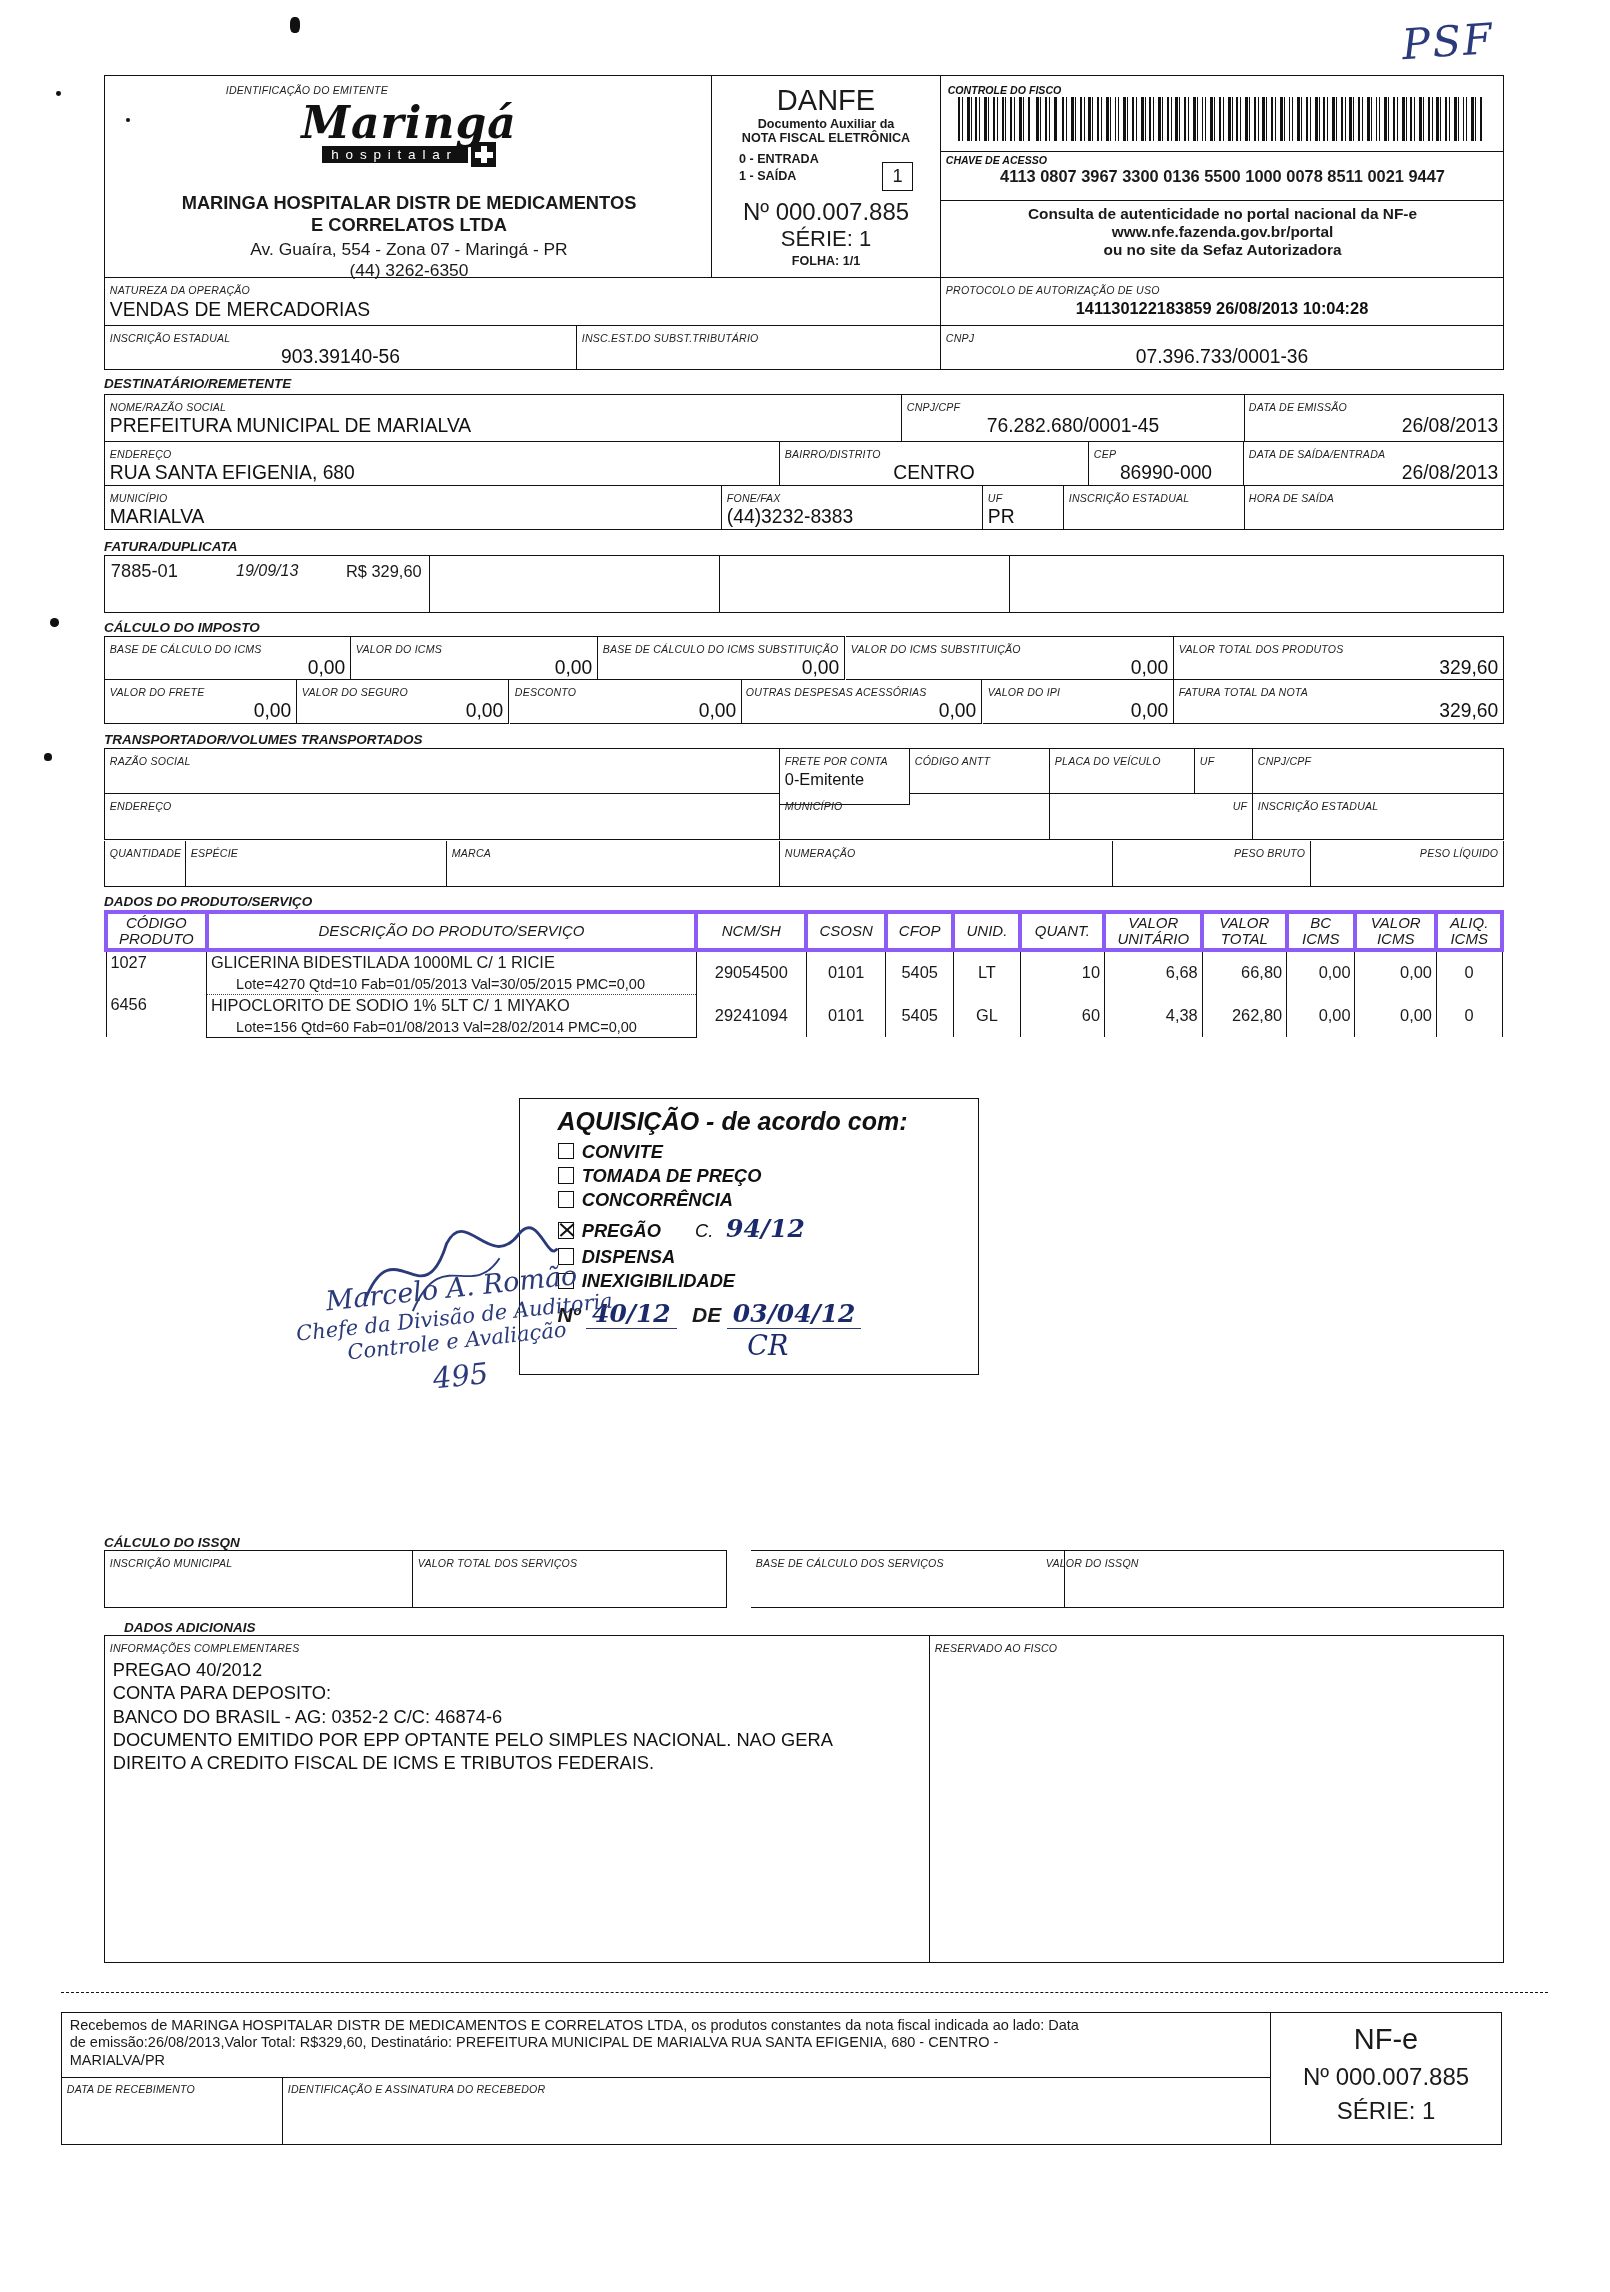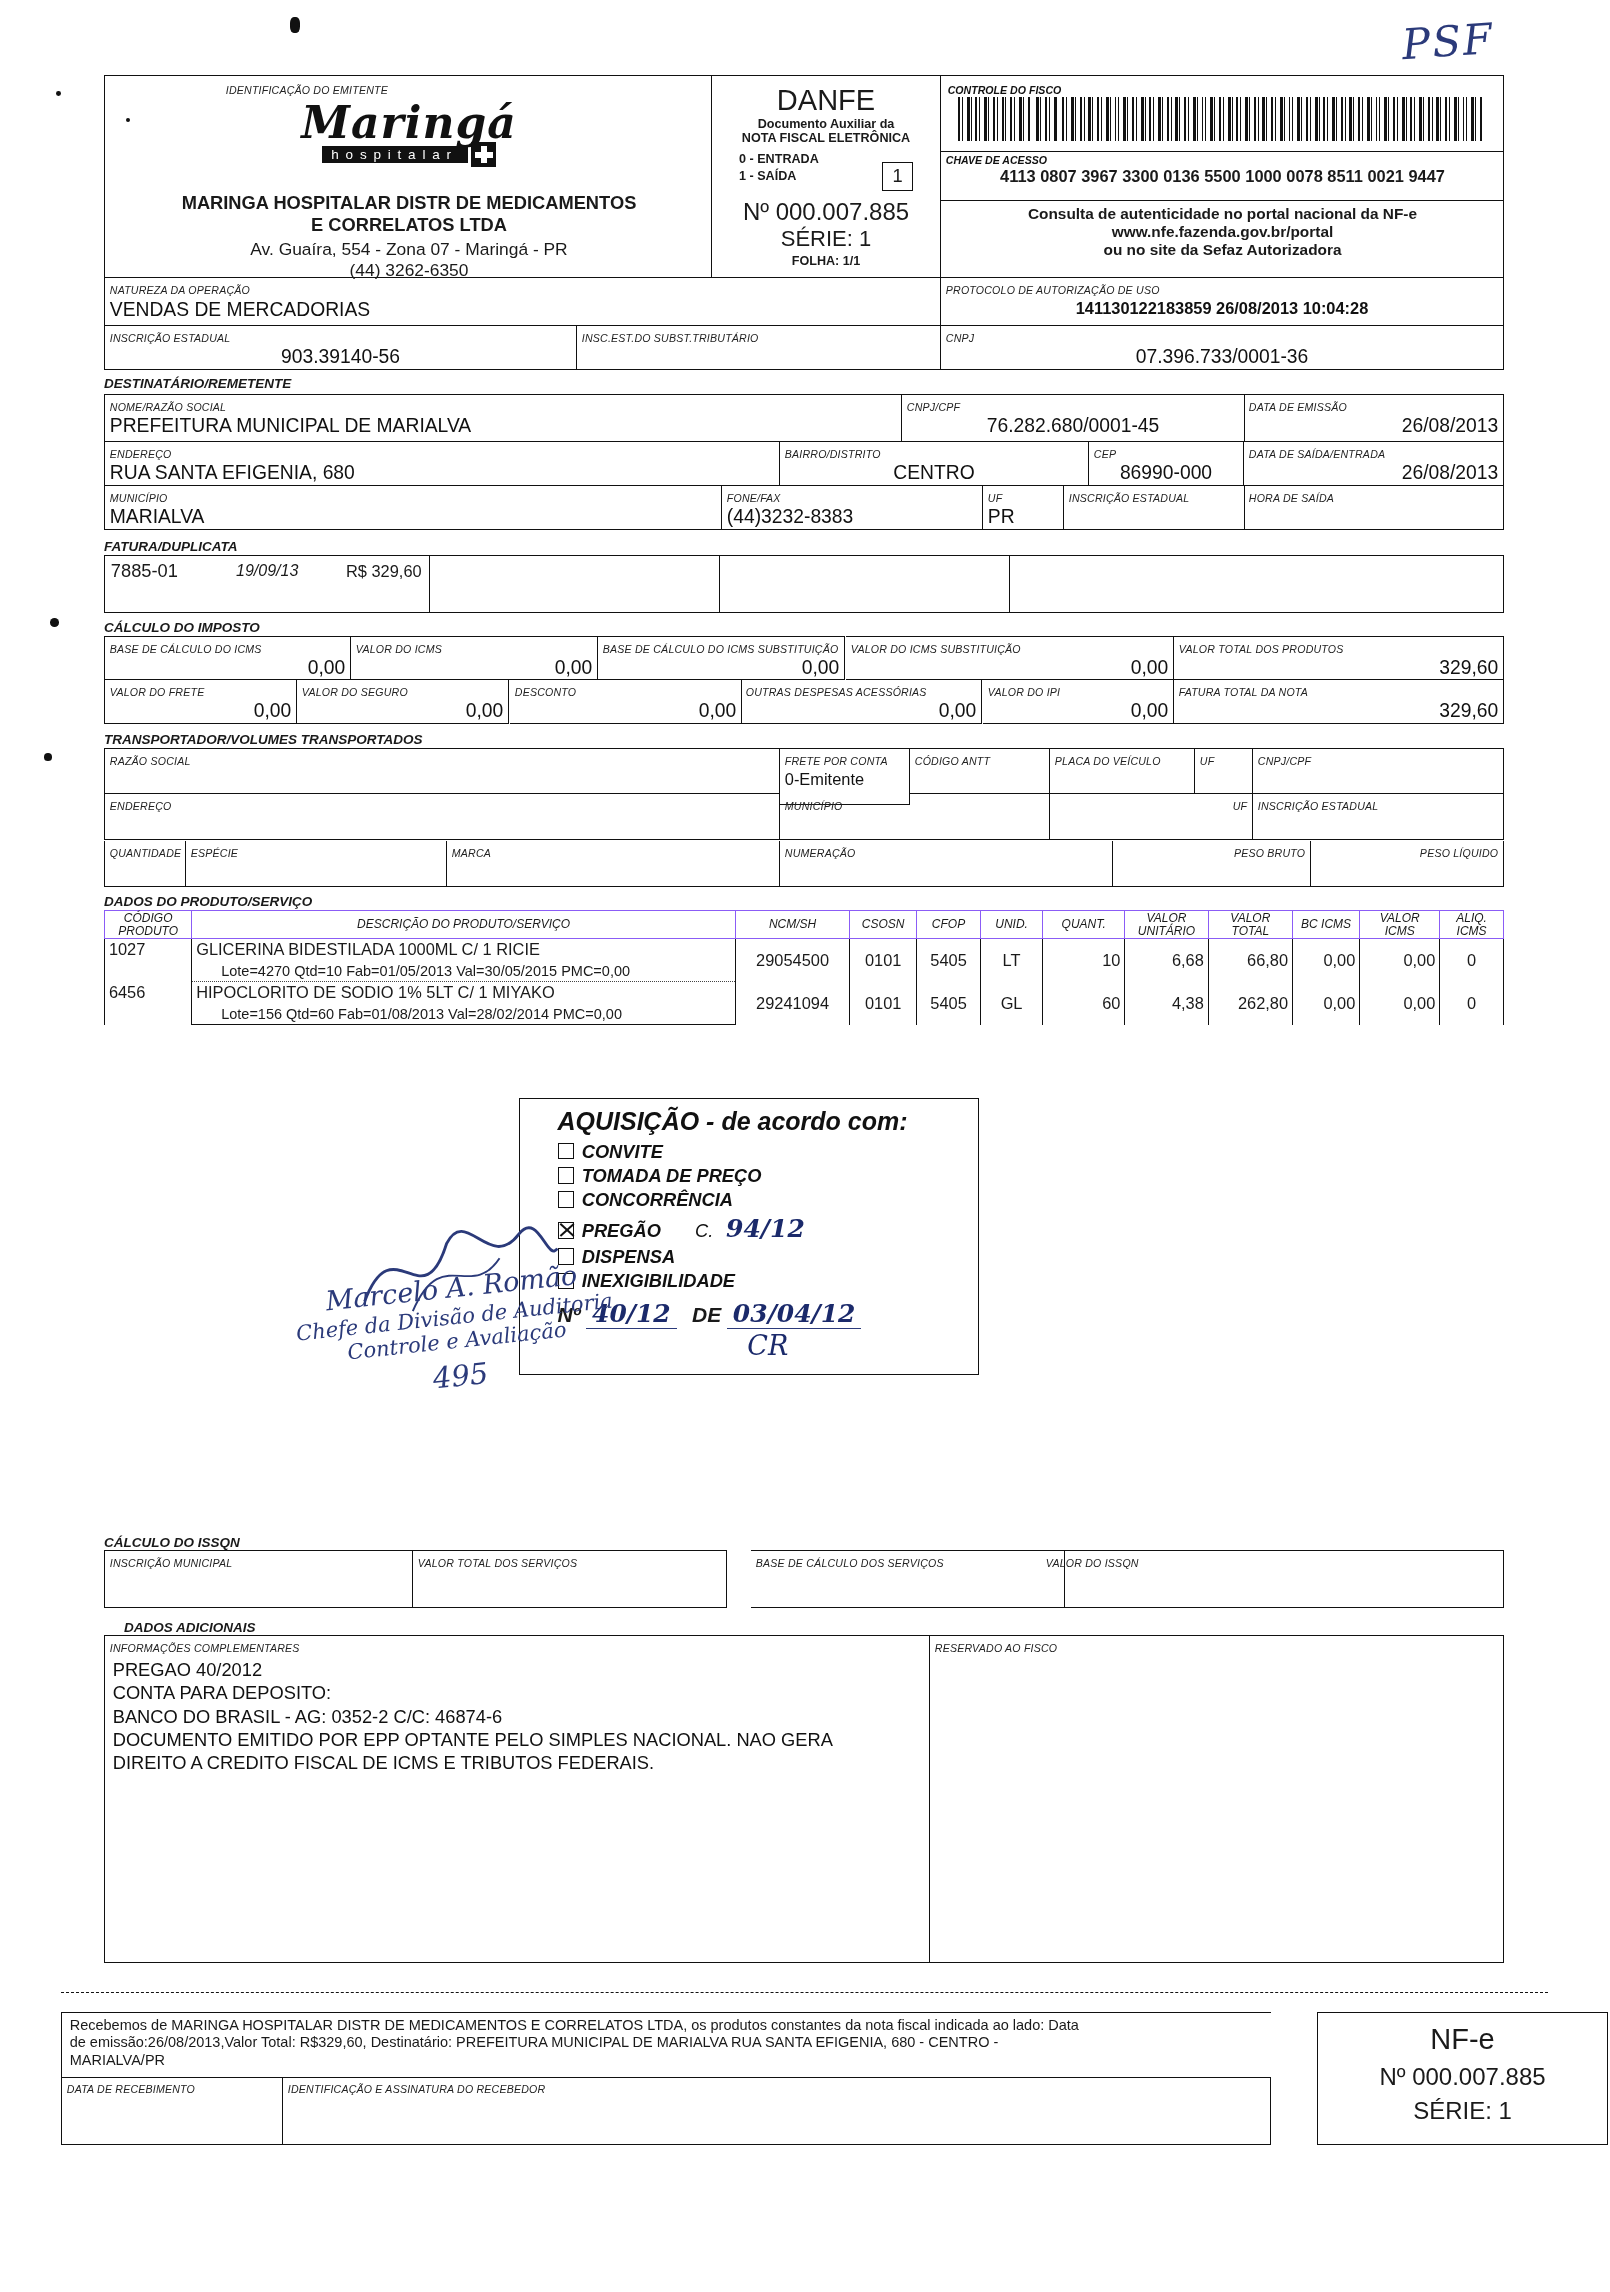--- a/index.html
+++ b/index.html
@@ -20,21 +20,21 @@
   
   .logo-script{font-family:"DejaVu Serif",serif;font-size:44px;font-style:italic;font-weight:bold;letter-spacing:1px;color:#111;}
   .logo-sub{font-size:13.5px;letter-spacing:6.8px;color:#fff;background:#111;padding:1px 9.7px;display:inline-block;}
   .cross{display:inline-block;width:25px;height:25px;background:#111;position:relative;vertical-align:middle;margin-left:3.9px;}
   .cross:before{content:"";position:absolute;left:9.7px;top:3.9px;width:5.8px;height:17.4px;background:#fff;}
   .cross:after{content:"";position:absolute;left:3.9px;top:9.7px;width:17.4px;height:5.8px;background:#fff;}
   .barcode{width:100%;height:44px;background:repeating-linear-gradient(90deg,#111 0 1.9px,#fff 1.9px 3.9px,#111 3.9px 4.8px,#fff 4.8px 8.7px,#111 8.7px 11.6px,#fff 11.6px 12.6px,#111 12.6px 13.5px,#fff 13.5px 17.4px);}
   .entry-box{width:29px;height:27px;border:1px solid #111;display:inline-block;text-align:center;font-size:18.3px;line-height:26px;}
   
   table.prod{border-collapse:collapse;width:100%;font-size:14.5px;}
-  table.prod th{border:1px solid #8b5cf6;font-size:12px;font-style:italic;font-weight:normal;padding:1px 5px;line-height:1.05;}
+  table.prod th{border:4px solid #8b5cf6;font-size:15px;font-style:italic;font-weight:normal;padding:1px 11px;line-height:1.05;}
   table.prod td{border-left:1px solid #111;border-right:1px solid #111;padding:1px 3.9px;font-size:16.4px;}
   .prod-desc{font-size:16.4px;}
   .prod-lote{font-size:14.5px;padding-left:25px;}
   
   .stamp{position:absolute;border:1.9px solid #111;background:rgba(255,255,255,.9);}
   .stamp-title{font-size:25px;font-weight:bold;font-style:italic;color:#111;}
   .chk{display:inline-block;width:14.5px;height:14.5px;border:1.9px solid #111;vertical-align:-1.9px;margin-right:7.7px;position:relative;}
   .chk.x:before{content:"";position:absolute;left:-1px;top:5.8px;width:18.3px;height:1.9px;background:#111;transform:rotate(42deg);}
   .chk.x:after{content:"";position:absolute;left:-1px;top:5.8px;width:18.3px;height:1.9px;background:#111;transform:rotate(-42deg);}
   .stamp-item{font-size:18.3px;font-weight:bold;font-style:italic;line-height:1.32;color:#111;}
@@ -474,21 +474,21 @@
         <div style="font-size:14.5px;">de emissão:26/08/2013,Valor Total: R$329,60, Destinatário: PREFEITURA MUNICIPAL DE MARIALVA RUA SANTA EFIGENIA, 680 - CENTRO -</div>
         <div style="font-size:14.5px;">MARIALVA/PR</div>
       </div>
     </div>
     <div class="box" style="left:-43px;top:2002px;width:222px;height:68px;border-top:none;">
       <div class="pad"><span class="lbl">DATA DE RECEBIMENTO</span></div>
     </div>
     <div class="box" style="left:179px;top:2002px;width:988px;height:68px;border-top:none;border-left:none;">
       <div class="pad"><span class="lbl">IDENTIFICAÇÃO E ASSINATURA DO RECEBEDOR</span></div>
     </div>
-    <div class="box" style="left:1166px;top:1937px;width:291px;height:133px;margin-left:47px;">
+    <div class="box" style="left:1166px;top:1937px;width:232px;height:133px;">
       <div style="text-align:center;padding-top:9.7px;">
         <div style="font-size:29px;">NF-e</div>
         <div style="font-size:24px;margin-top:7.7px;">Nº 000.007.885</div>
         <div style="font-size:24px;margin-top:5.8px;">SÉRIE: 1</div>
       </div>
     </div>
 
   </div>
 </div>
 

